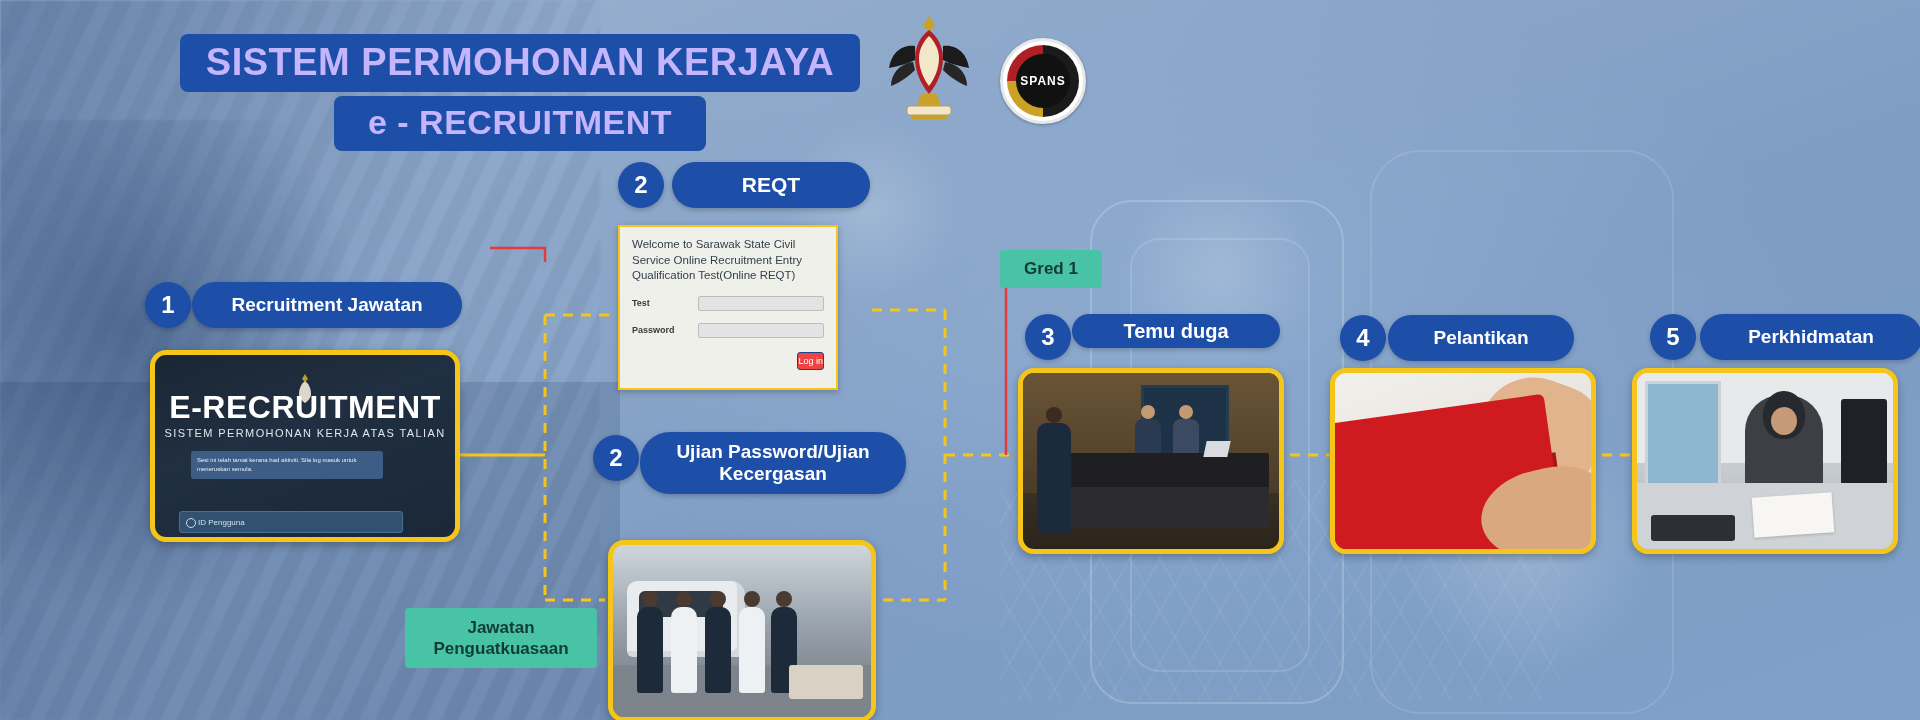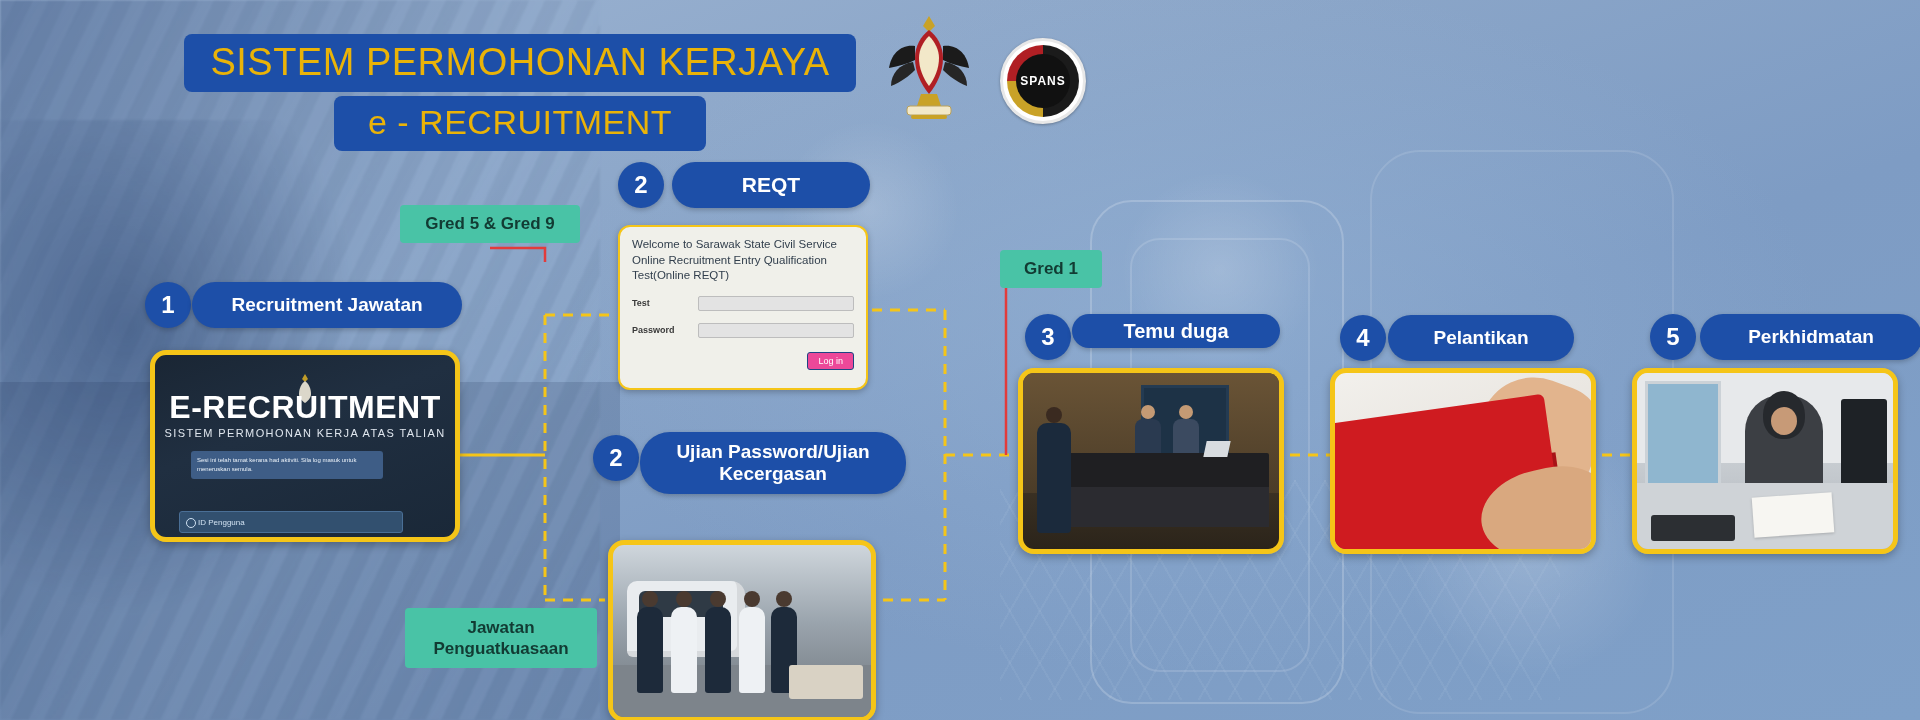--- a/index.html
+++ b/index.html
@@ -54,22 +54,22 @@
       repeating-linear-gradient(-60deg, rgba(255,255,255,.07) 0 2px, transparent 2px 26px);
     opacity:.7;
   }
 
   
   .title-box{
     position:absolute;left:160px;top:34px;width:720px;
     text-align:center;
   }
   .title-line{
-    display:inline-block;background:#1d4fa8;color:#eab308;
-    font-weight:normal;letter-spacing:.5px;
+    display:inline-block;background:#1d4fa8;color:#c4b5fd;
+    font-weight:bold;letter-spacing:.5px;
     padding:6px 26px 8px;border-radius:8px;
     font-size:38px;line-height:44px;
   }
   .title-line.second{font-size:34px;margin-top:4px;padding:4px 34px 7px;}
 
   .crest{
     position:absolute;left:885px;top:10px;width:88px;height:112px;
   }
   .crest svg{display:block;}
   .spans-logo{
@@ -217,36 +217,36 @@
   }
   .service .lady:before{content:"";position:absolute;left:18px;top:-4px;width:42px;height:48px;border-radius:50% 50% 45% 45%;background:#26292d;}
   .service .lady:after{content:"";position:absolute;left:26px;top:12px;width:26px;height:28px;border-radius:50%;background:#c79a77;}
   .service .desk{position:absolute;left:0;right:0;bottom:0;height:66px;background:#cfd3d7;}
   .service .docs{position:absolute;left:116px;bottom:14px;width:80px;height:40px;background:#f7f6f2;transform:rotate(-4deg);box-shadow:0 1px 3px rgba(0,0,0,.2);}
   .service .kbd{position:absolute;left:14px;bottom:8px;width:84px;height:26px;background:#2c2f33;border-radius:3px;}
   .service .mon{position:absolute;right:6px;top:26px;width:46px;height:92px;background:#1e2226;border-radius:3px;}
 
   
   .reqt-panel{
-    position:absolute;left:618px;top:225px;width:250px;height:165px;
-    background:#f0f0ea;border:2px solid #f5c518;border-radius:12px;
+    position:absolute;left:618px;top:225px;width:220px;height:165px;
+    background:#f0f0ea;border:2px solid #f5c518;border-radius:0;
     box-shadow:0 2px 6px rgba(0,0,0,.25);
     padding:10px 12px;box-sizing:border-box;
     color:#2b2b2b;
   }
   .reqt-panel .welcome{font-size:11.5px;line-height:1.35;color:#33404e;}
   .reqt-panel .frow{display:flex;align-items:center;margin-top:12px;}
   .reqt-panel .flab{width:66px;font-size:9px;font-weight:bold;color:#3a3a3a;}
   .reqt-panel .finp{
     flex:1;height:13px;background:#e3e3e3;border:1px solid #bdbdbd;border-radius:2px;
   }
   .reqt-panel .btnrow{display:flex;justify-content:flex-end;margin-top:14px;}
   .reqt-panel .loginbtn{
-    background:#ec4899;color:#fff;font-size:9px;border-radius:3px;
-    padding:3px 10px;border:1px solid #1d4584;
+    background:#ef4444;color:#fff;font-size:9px;border-radius:3px;
+    padding:3px 0;border:1px solid #1d4584;
   }
 
   
   svg.conn{position:absolute;left:0;top:0;width:1920px;height:720px;pointer-events:none;}
 </style>
 </head>
 <body>
 
 <div id="stage">
 
@@ -321,21 +321,20 @@
         </svg>
     </div>
     <div class="t1">E-RECRUITMENT</div>
     <div class="t2">SISTEM PERMOHONAN KERJA ATAS TALIAN</div>
     <div class="notice">Sesi ini telah tamat kerana had aktiviti. Sila log masuk untuk meneruskan semula.</div>
     <div class="field f1">ID Pengguna</div>
     <div class="field f2">Kata Laluan</div>
 
   </div>
 
-  <div class="greenbox" style="left:400px;top:205px;width:160px;height:30px;">Gred 5 &amp; Gred 9</div>
 
   <div class="numcircle" style="left:618px;top:162px;">2</div>
   <div class="pill" style="left:672px;top:162px;width:162px;height:46px;font-size:21px;">REQT</div>
 
   <div class="reqt-panel">
     <div class="welcome">Welcome to Sarawak State Civil Service Online Recruitment Entry Qualification Test(Online REQT)</div>
     <div class="frow">
       <div class="flab">Test</div>
       <div class="finp"></div>
     </div>

